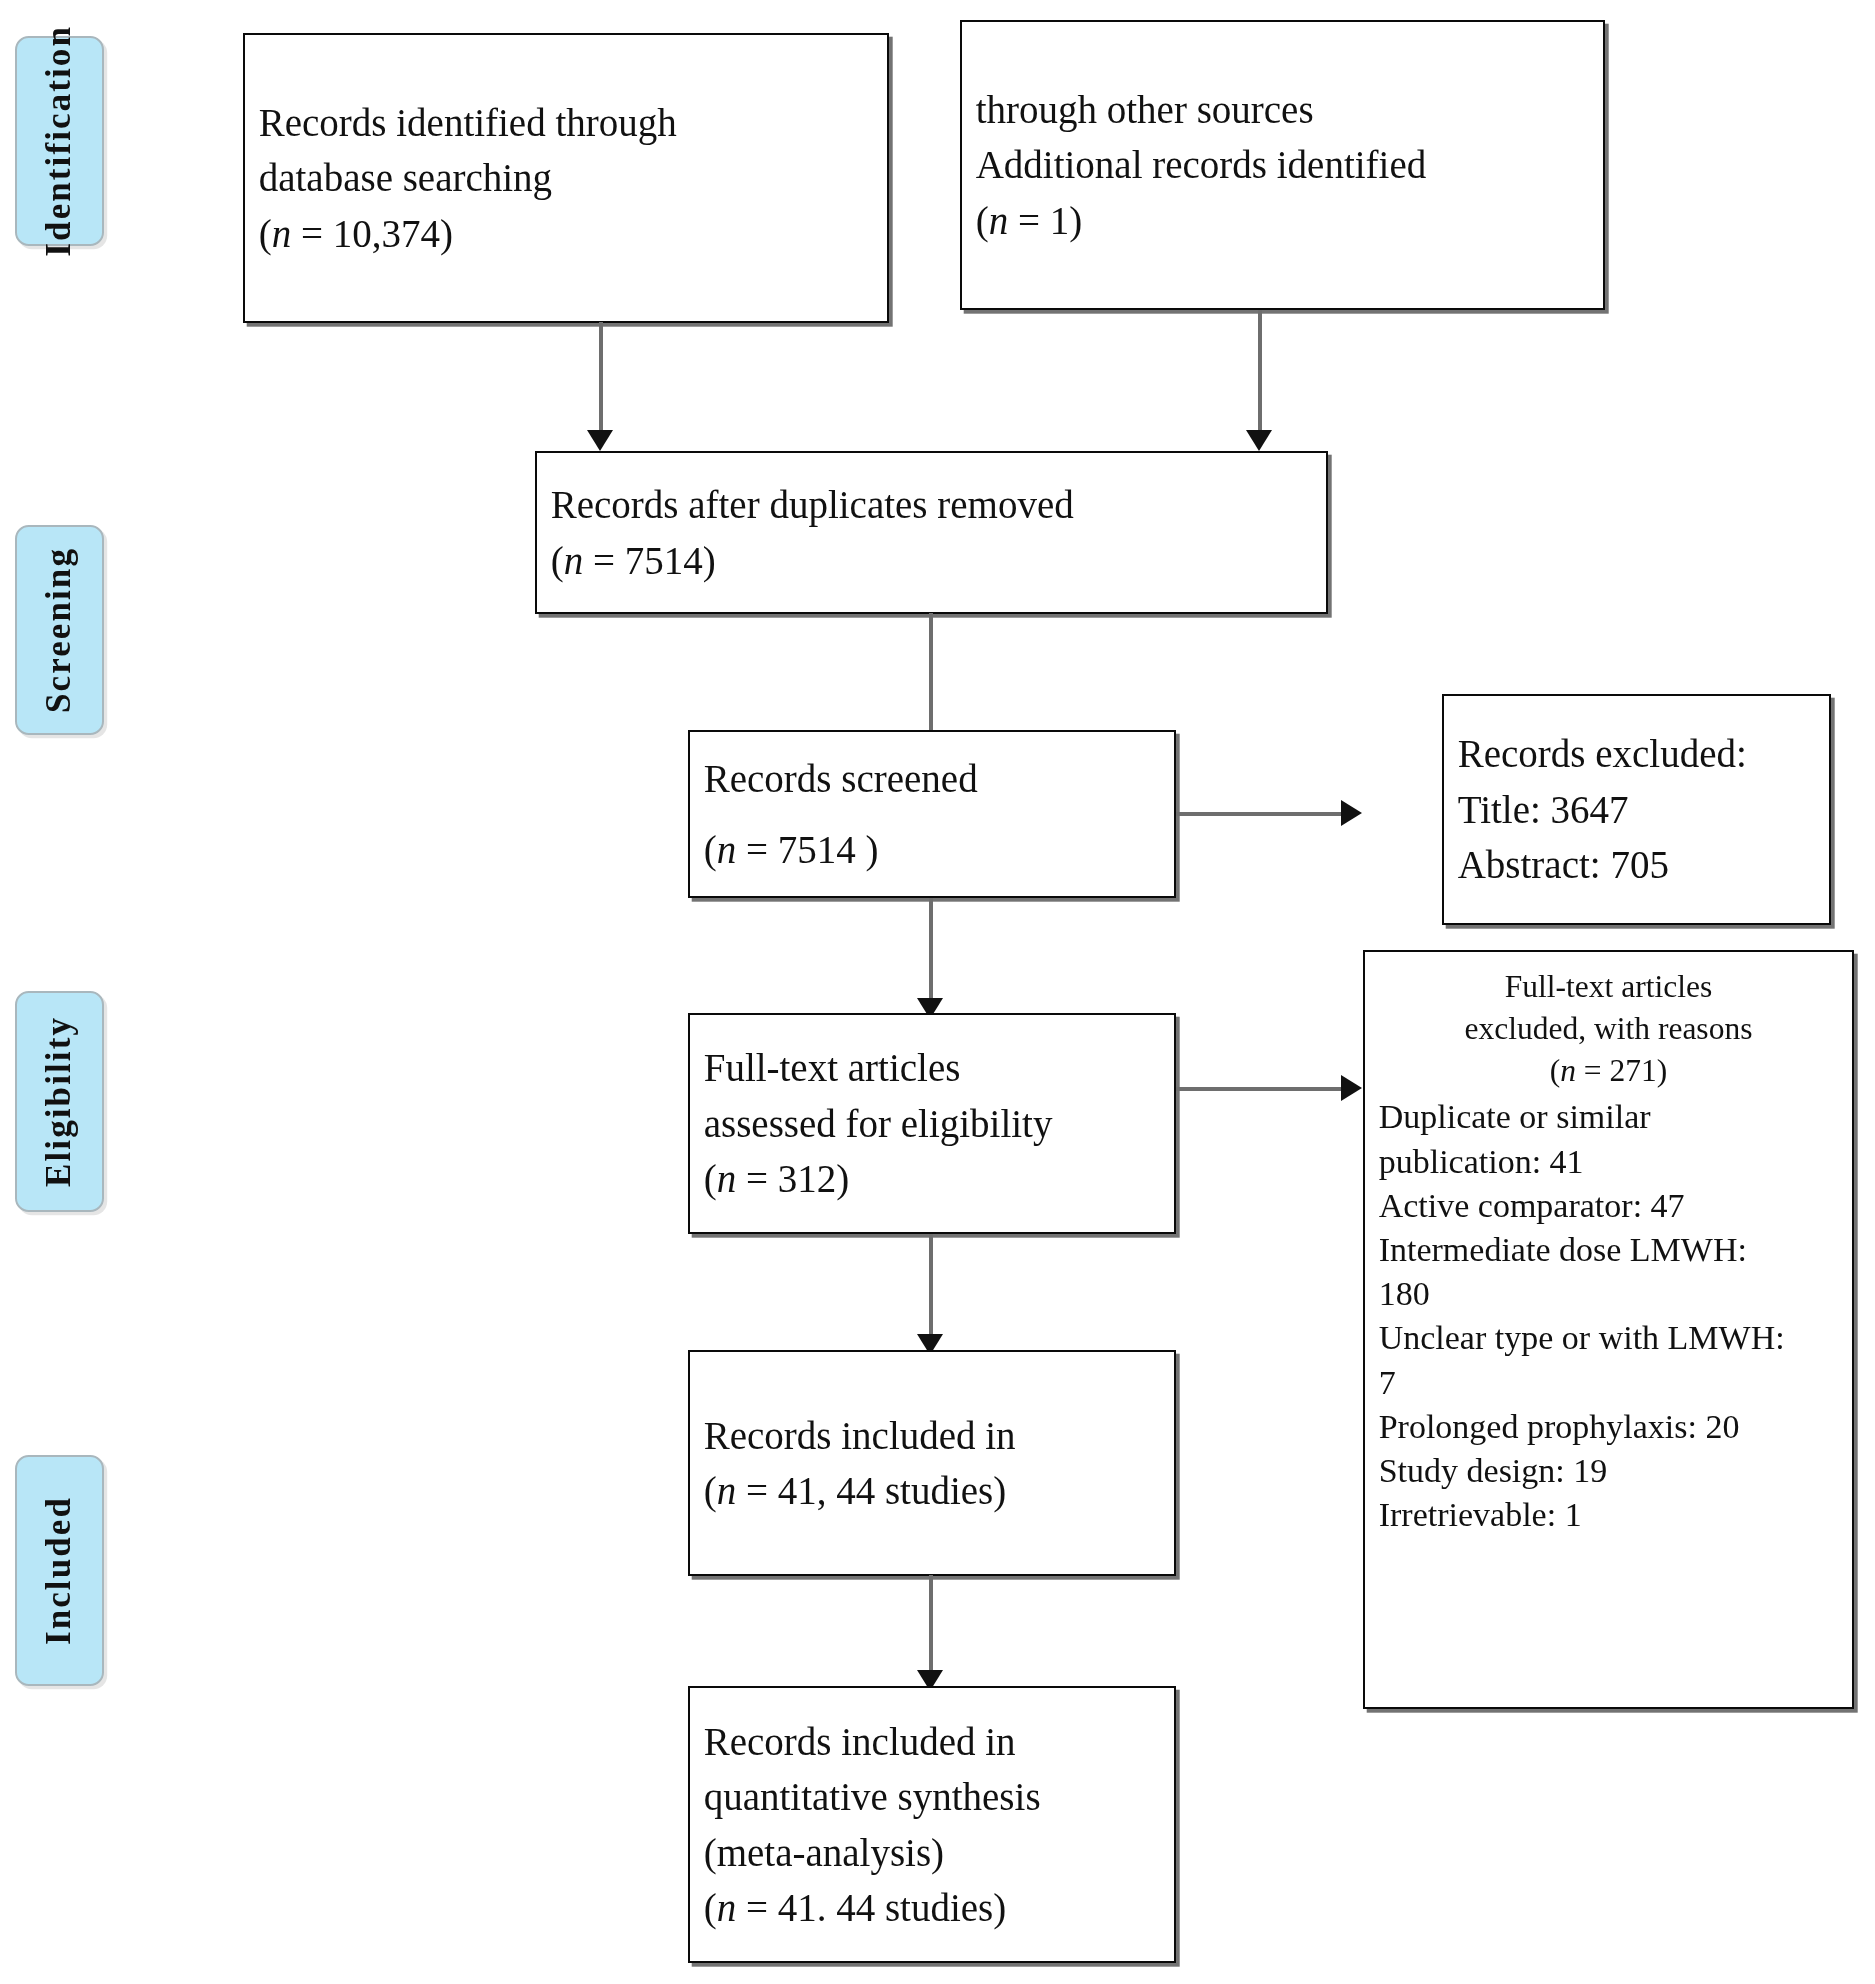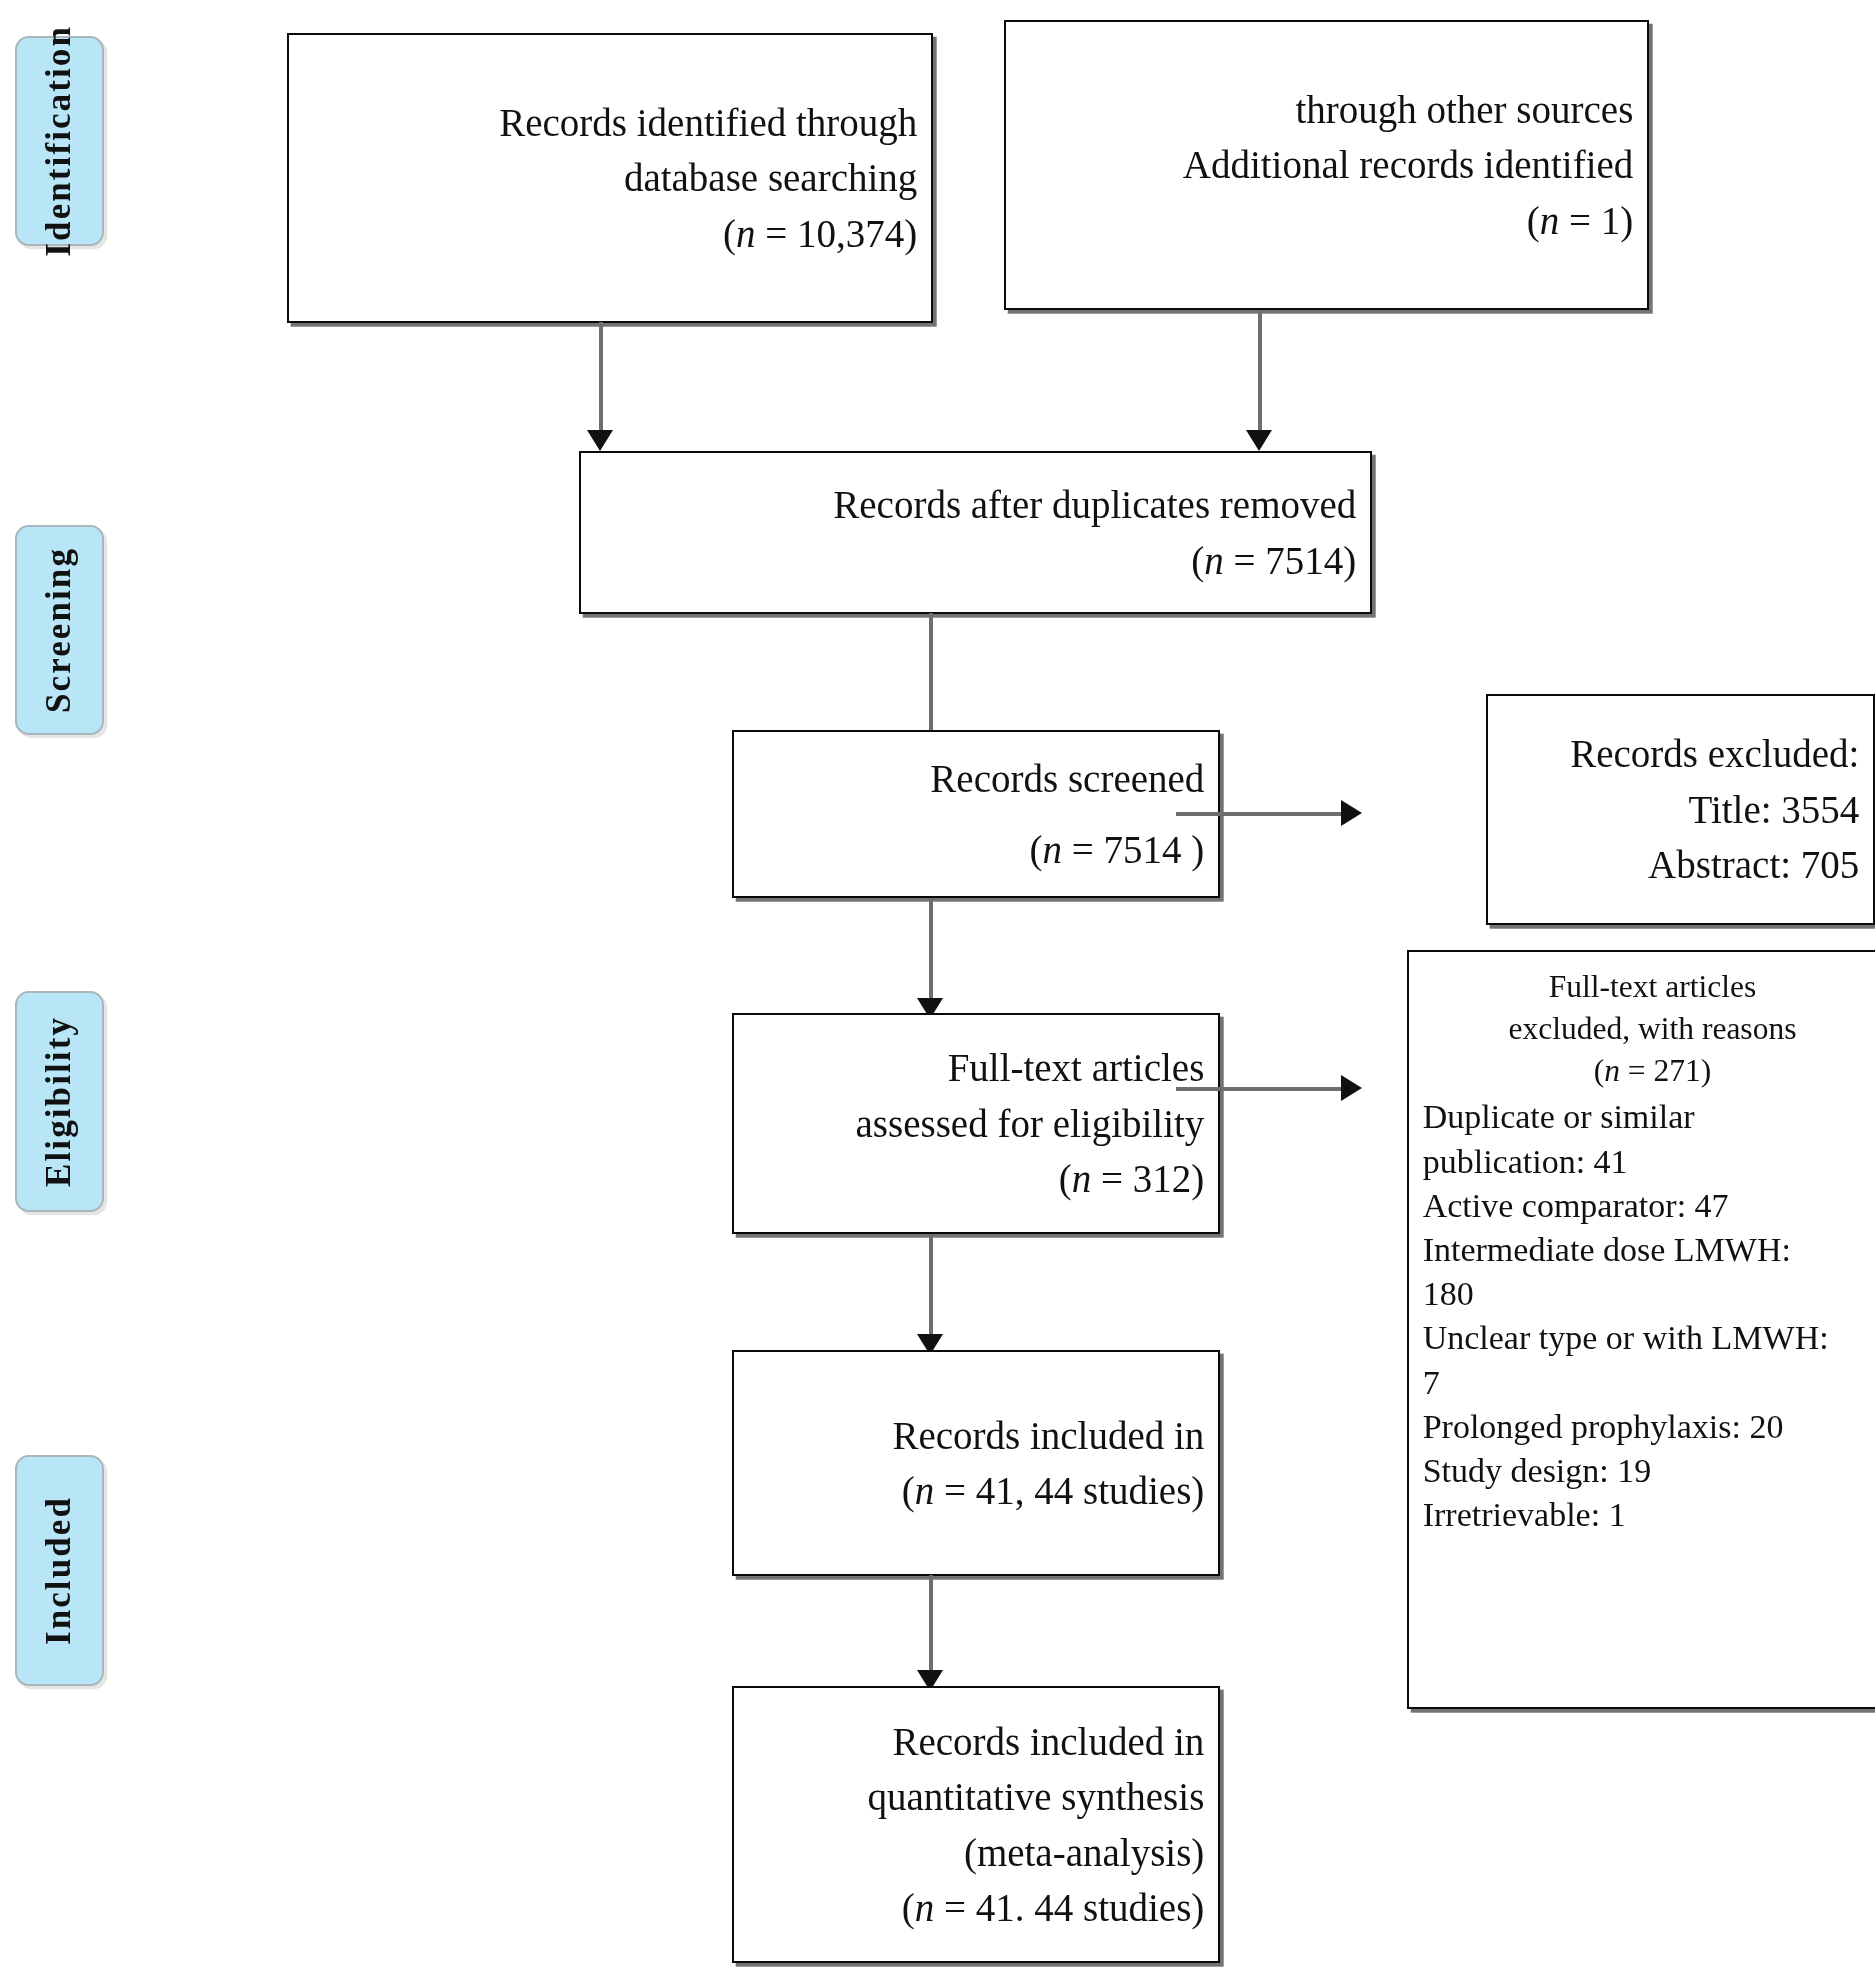--- a/index.html
+++ b/index.html
@@ -43,24 +43,23 @@
 
   
   .flow-box {
     position: absolute;
     box-sizing: border-box;
     background: #ffffff;
     border: 2.6px solid #0a0a0a;
     box-shadow: 3.7px 3.7px 0 rgba(0,0,0,0.55);
     display: flex;
     flex-direction: column;
-    align-items: flex-end;
+    align-items: flex-start;
     justify-content: center;
     padding: 5.3px 13.7px;
-    margin-left: 44px;
   }
   .flow-box.align-top {
     justify-content: flex-start;
     padding-top: 13.7px;
   }
   .box-line {
     font-family: "Liberation Serif", "DejaVu Serif", serif;
     font-size: 39px;
     line-height: 1.42;
     color: #111111;
@@ -173,21 +172,21 @@
     <div class="box-line">
       <span>(</span><span class="ital">n</span><span> = 7514 )</span>
     </div>
   </div>
 
   <div class="conn-h" style="left:1176px; top:812px; width:168px;"></div>
   <div class="arrow-right" style="left:1341px; top:800px;"></div>
 
   <div class="flow-box" style="left:1442px; top:694px; width:389px; height:231px;">
     <div class="box-line">Records excluded:</div>
-    <div class="box-line">Title: 3554</div>
+    <div class="box-line">Title: 3647</div>
     <div class="box-line">Abstract: 705</div>
   </div>
 
   <div class="conn-v" style="left:929px; top:898px; height:120px;"></div>
   <div class="arrow-down" style="left:917px; top:998px;"></div>
 
   <div class="flow-box" style="left:688px; top:1013px; width:488px; height:221px;">
     <div class="box-line">Full-text articles</div>
     <div class="box-line">assessed for eligibility</div>
     <div class="box-line">

